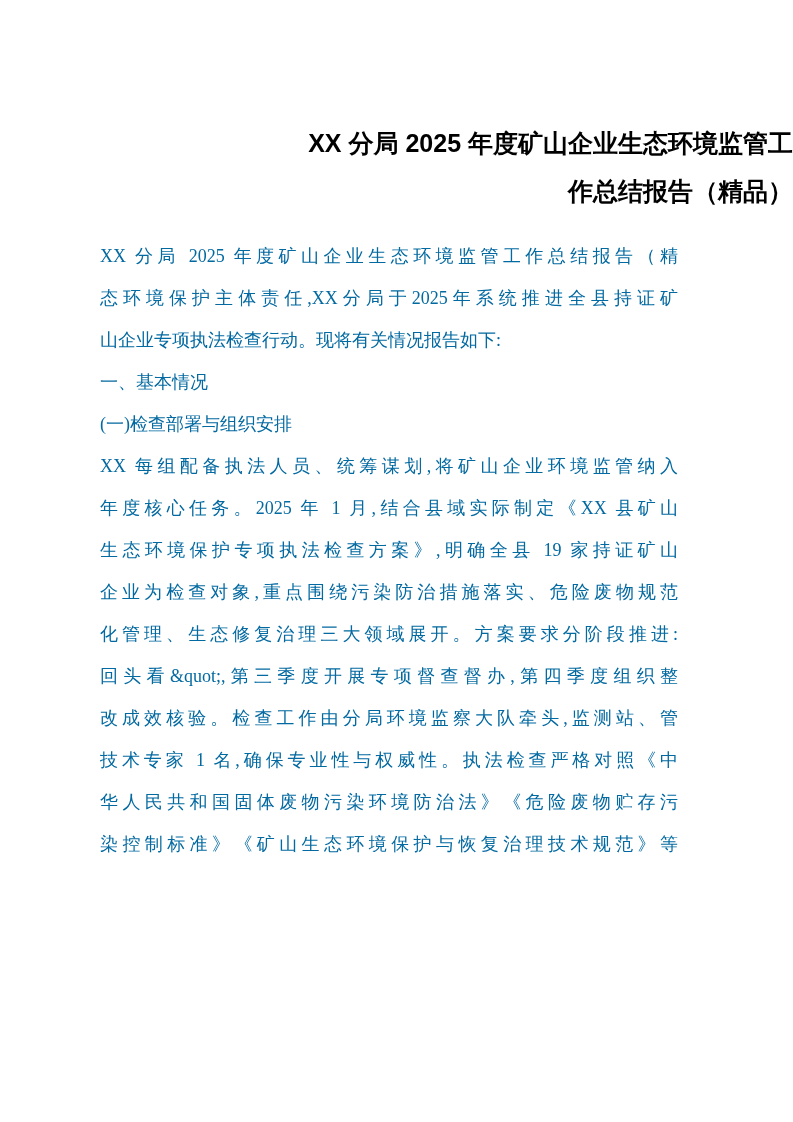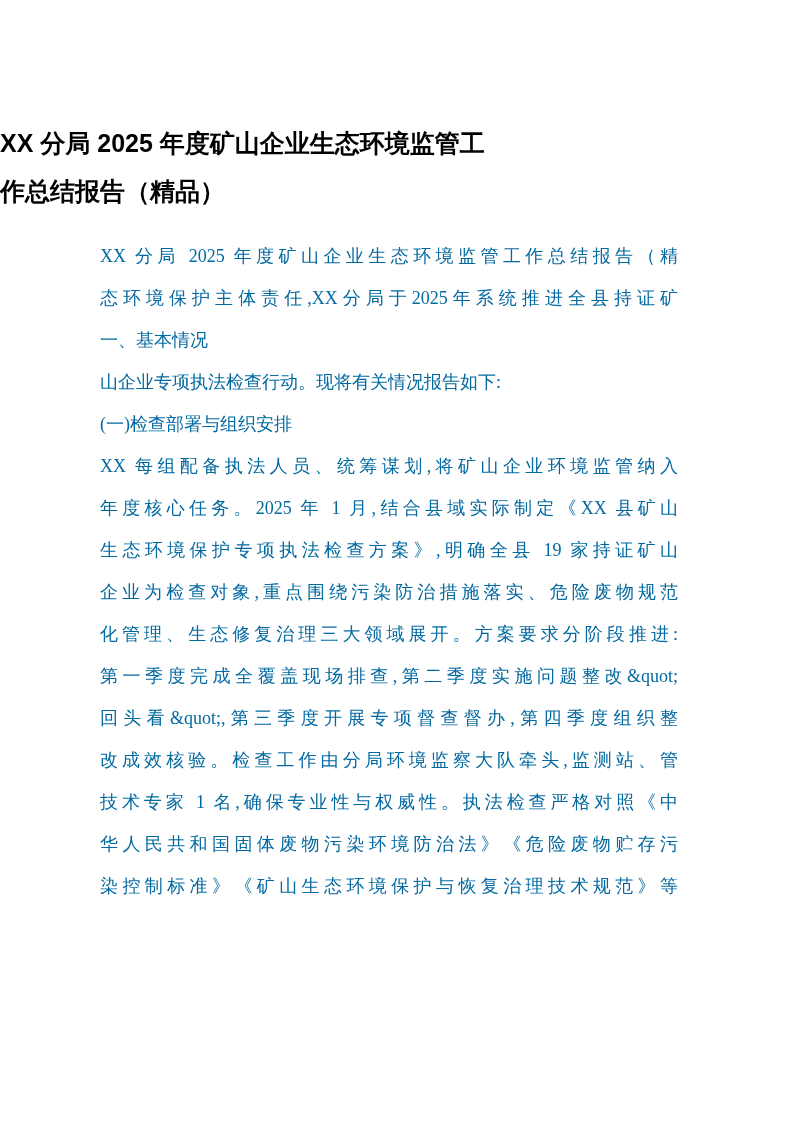--- a/index.html
+++ b/index.html
@@ -10,21 +10,21 @@
   .page {
     position: relative;
     width: 793px;
     height: 1122px;
     background: #ffffff;
     overflow: hidden;
     color: #000000;
   }
   .doc-title {
     padding-top: 119px;
-    text-align: left;
+    text-align: right;
     font-family: "Liberation Sans", sans-serif;
     font-weight: 700;
     font-size: 25px;
     line-height: 48px;
     color: #000000;
   }
   .doc-title .title-line {
     white-space: nowrap;
   }
   .doc-body {
@@ -48,28 +48,27 @@
 <body>
 
 <div class="page">
   <div class="doc-title">
     <div class="title-line">XX 分局 2025 年度矿山企业生态环境监管工</div>
     <div class="title-line">作总结报告（精品）</div>
   </div>
   <div class="doc-body">
       <div class="line">XX 分局 2025 年度矿山企业生态环境监管工作总结报告（精</div>
       <div class="line">态环境保护主体责任,XX分局于2025年系统推进全县持证矿</div>
+      <div class="line end">山企业专项执法检查行动。现将有关情况报告如下:</div>
       <div class="line end">一、基本情况</div>
-      <div class="line end">山企业专项执法检查行动。现将有关情况报告如下:</div>
       <div class="line end">(一)检查部署与组织安排</div>
       <div class="line">XX 每组配备执法人员、统筹谋划,将矿山企业环境监管纳入</div>
       <div class="line">年度核心任务。2025 年 1 月,结合县域实际制定《XX 县矿山</div>
       <div class="line">生态环境保护专项执法检查方案》,明确全县 19 家持证矿山</div>
       <div class="line">企业为检查对象,重点围绕污染防治措施落实、危险废物规范</div>
       <div class="line">化管理、生态修复治理三大领域展开。方案要求分阶段推进:</div>
-      <div class="line">第一季度完成全覆盖现场排查,第二季度实施问题整改&amp;quot;</div>
       <div class="line">回头看&amp;quot;,第三季度开展专项督查督办,第四季度组织整</div>
       <div class="line">改成效核验。检查工作由分局环境监察大队牵头,监测站、管</div>
       <div class="line">技术专家 1 名,确保专业性与权威性。执法检查严格对照《中</div>
       <div class="line">华人民共和国固体废物污染环境防治法》《危险废物贮存污</div>
       <div class="line">染控制标准》《矿山生态环境保护与恢复治理技术规范》等</div>
     </div>
 </div>
 
 </body></html>

